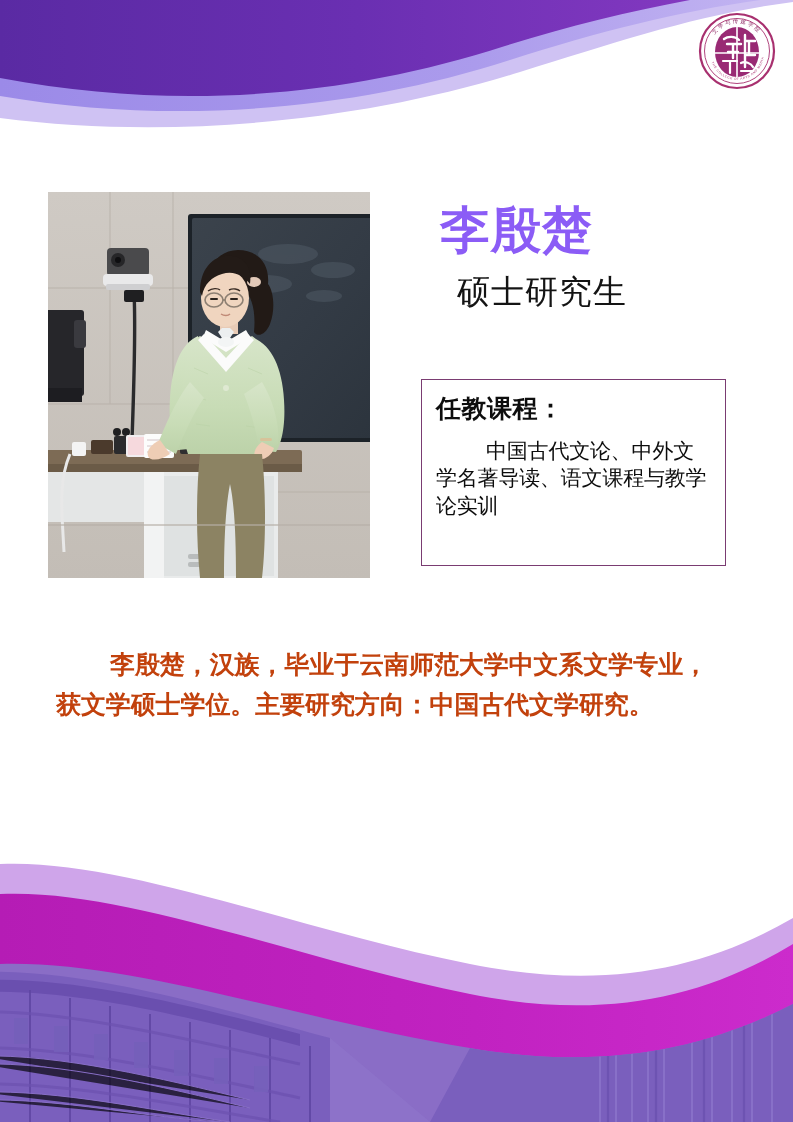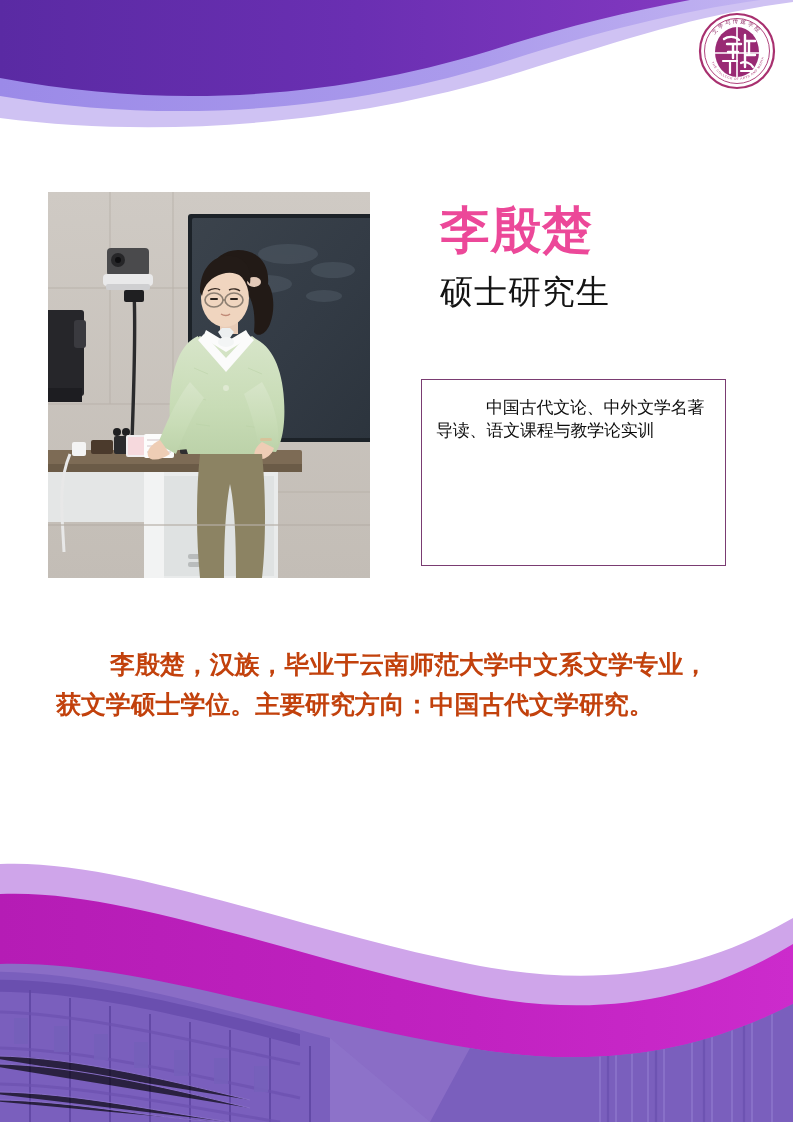--- a/index.html
+++ b/index.html
@@ -52,31 +52,32 @@
   .name-block {
     position: absolute;
     left: 440px; top: 202px;
     width: 330px;
   }
   .person-name {
     font-family: "DejaVu Serif", "Liberation Serif", serif;
     font-weight: 700;
     font-size: 50px;
     line-height: 1.12;
-    color: #ec4899;
+    color: #8b5cf6;
     letter-spacing: 1px;
     white-space: nowrap;
   }
   .person-title {
     font-family: "DejaVu Serif", "Liberation Serif", serif;
     font-weight: 400;
     font-size: 33px;
     line-height: 1.2;
     color: #141414;
     margin-top: 14px;
+    margin-left: 17px;
     letter-spacing: 1px;
     white-space: nowrap;
   }
 
   
   .course-box {
     position: absolute;
     left: 421px; top: 379px;
     width: 305px;
     height: 187px;
@@ -89,26 +90,26 @@
     font-family: "DejaVu Serif", "Liberation Serif", serif;
     font-weight: 700;
     font-size: 25px;
     line-height: 1.22;
     color: #0d0d0d;
     letter-spacing: 0.5px;
   }
   .course-list {
     font-family: "DejaVu Serif", "Liberation Serif", serif;
     font-weight: 400;
-    font-size: 17px;
+    font-size: 21px;
     line-height: 1.33;
     color: #0d0d0d;
     text-indent: 50px;
     letter-spacing: -0.2px;
-    margin-top: 2px;
+    margin-top: 13px;
   }
 
   
   .bio {
     position: absolute;
     left: 56px; top: 645px;
     width: 652px;
     font-family: "Liberation Sans", "DejaVu Sans", sans-serif;
     font-weight: 700;
     font-size: 25px;
@@ -332,20 +333,21 @@
     </g>
   </svg>
 </div>
 
 <div class="name-block">
   <div class="person-name">李殷楚</div>
   <div class="person-title">硕士研究生</div>
 </div>
 
 <div class="course-box">
+  <div class="course-heading">任教课程：</div>
   <div class="course-list">中国古代文论、中外文学名著导读、语文课程与教学论实训</div>
 </div>
 
 <div class="bio">李殷楚，汉族，毕业于云南师范大学中文系文学专业，获文学硕士学位。主要研究方向：中国古代文学研究。</div>
 
 <div class="bottom-deco">
   <svg width="793" height="270" viewBox="0 0 793 270" xmlns="http://www.w3.org/2000/svg">
     <defs>
       <clipPath id="bldClip">
         <path d="M0,112 C130,108 300,168 470,196 C600,218 700,200 793,152 L793,270 L0,270 Z"></path>

